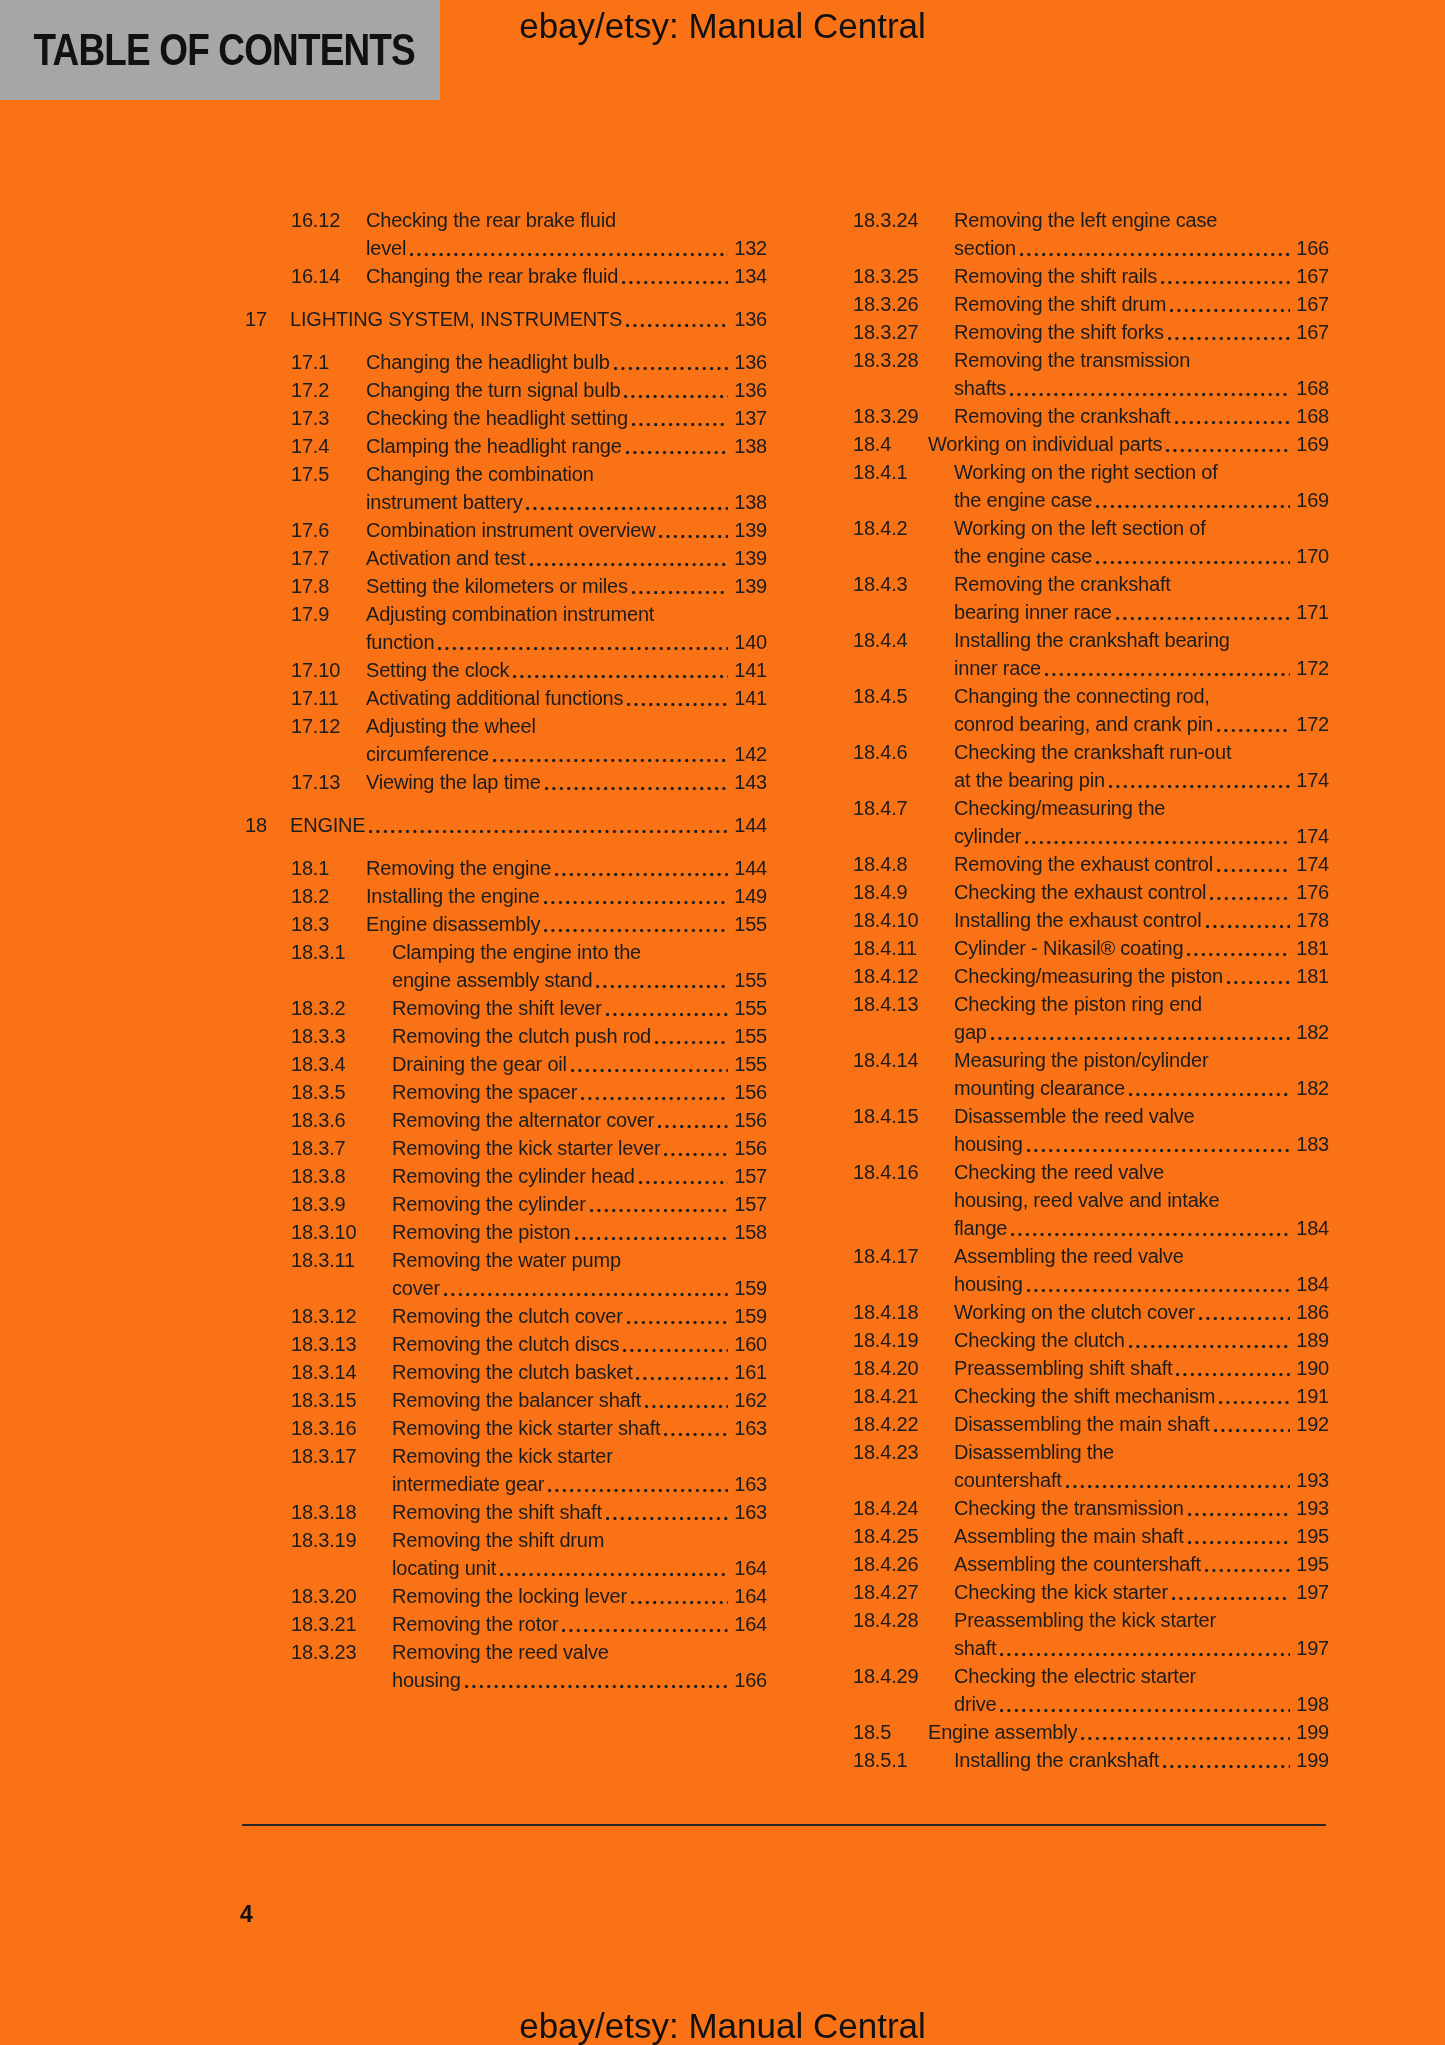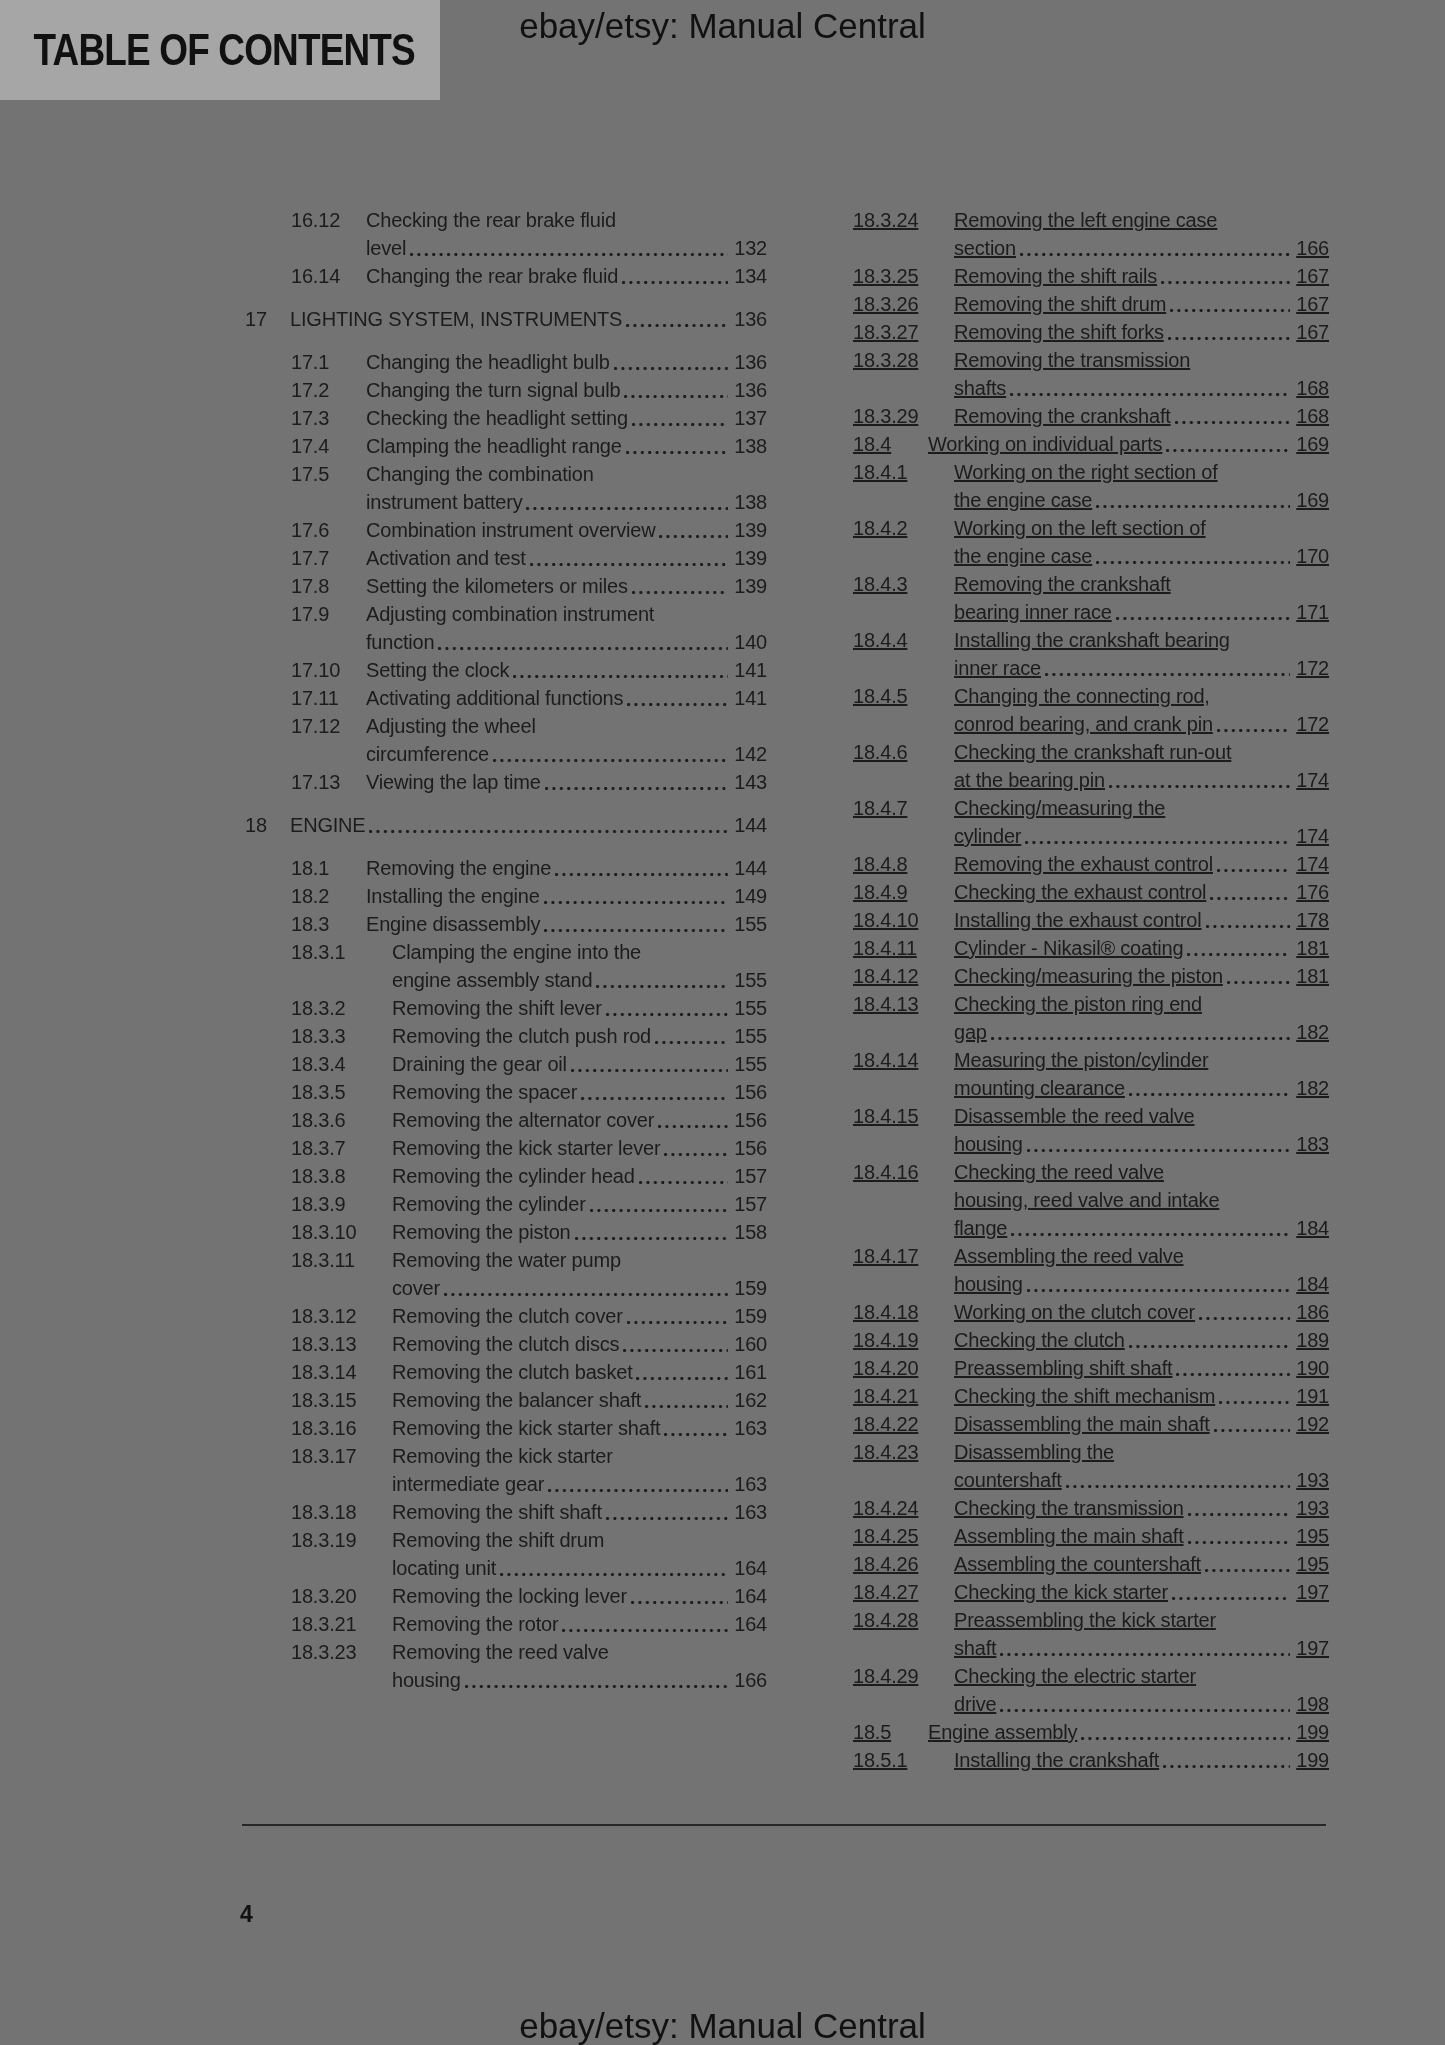--- a/index.html
+++ b/index.html
@@ -1,30 +1,30 @@
 <!DOCTYPE html>
 <html><head>
 <meta charset="utf-8">
 <style>
   html,body{margin:0;padding:0;background:#e8e8e8;}
-  #page{position:relative;width:1445px;height:2045px;background:#737373;overflow:hidden;
+  #page{position:relative;width:1445px;height:2045px;background:#f97316;overflow:hidden;
         font-family:"Liberation Sans", sans-serif;color:#1c1c1c;}
   
   #toc-heading-box{position:absolute;left:0;top:0;width:440px;height:100px;
         display:flex;align-items:center;}
   #toc-heading{font-size:44px;font-weight:bold;letter-spacing:-1px;white-space:nowrap;
         transform:scaleX(0.84);transform-origin:left center;padding-left:40px;color:#111;}
   .doc-title{position:absolute;left:0;width:100%;text-align:center;font-size:35px;color:#111;}
   #doc-title-top{top:6px;}
   #doc-title-bottom{top:2006px;}
   
   .toc-col{position:absolute;top:162px;width:522px;font-size:20px;line-height:28px;
         letter-spacing:-0.2px;margin-top:44px;}
   #col-left{left:245px;}
-  #col-right{left:807px;text-decoration:underline;}
+  #col-right{left:807px;}
   .entry{display:flex;}
   .entry .num{flex:0 0 auto;box-sizing:border-box;}
   .lvl1 .num{width:45px;padding-left:0;}
   .lvl2 .num{width:121px;padding-left:46px;}
   .lvl3 .num{width:147px;padding-left:46px;}
   .entry .body{flex:1 1 auto;min-width:0;}
   .entry.lvl1{margin:15px 0;align-items:center;}
   .tl{display:flex;}
   .tl .txt{white-space:nowrap;flex:0 0 auto;}
   .leader{flex:1 1 auto;min-width:14px;align-self:flex-end;height:5px;margin:0 6px 5px 4px;

